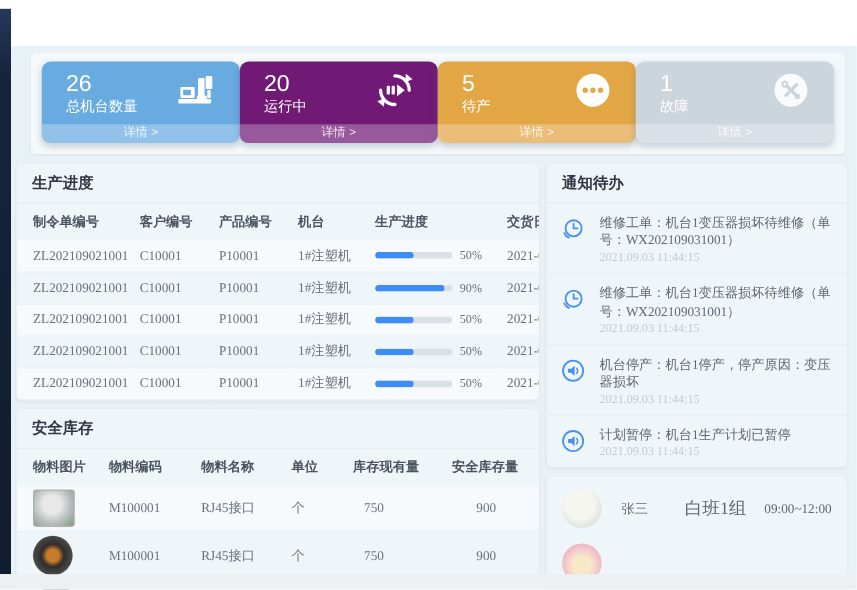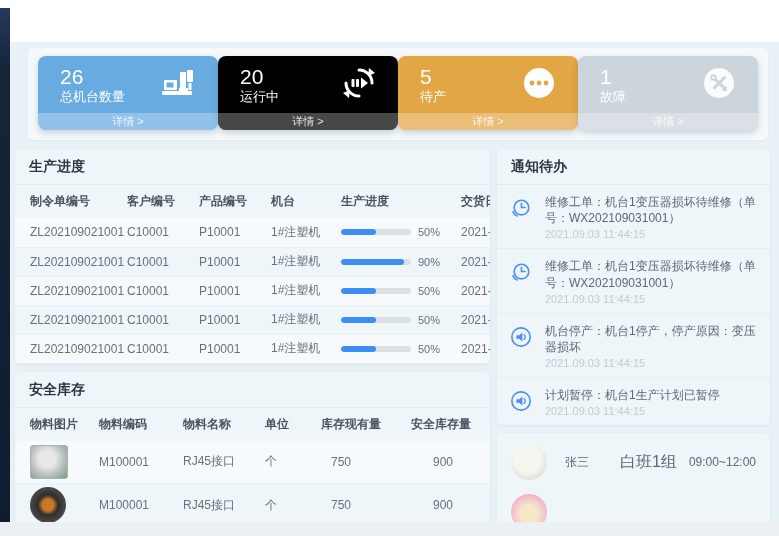--- a/index.html
+++ b/index.html
@@ -12,30 +12,30 @@
   .content { position:absolute; left:10px; top:42px; width:769px; height:480px; background:#e8f1f6; padding:6px 9px 0 5px; }
 
   
   .cards-panel { margin-left:13px; width:740px; background:rgba(255,255,255,0.55); border-radius:5px; padding:8px 10px 10px 10px; display:flex; justify-content:space-between; box-shadow:0 1px 2px rgba(0,0,0,0.04); }
   .card { width:188px; height:74px; border-radius:8px; color:#fff; position:relative; cursor:pointer; box-shadow:0 3px 6px rgba(60,90,120,0.25); }
   .card-main { height:57px; display:flex; align-items:center; justify-content:space-between; padding:0 22px 0 22px; }
   .card-num { font-size:21px; line-height:1.2; }
   .card-label { font-size:13px; line-height:1.2; white-space:nowrap; }
   .card-foot { position:absolute; left:0; bottom:0; width:100%; height:17px; background:rgba(255,255,255,0.28); border-radius:0 0 8px 8px; text-align:center; font-size:11px; line-height:17px; color:rgba(255,255,255,0.85); cursor:pointer; }
   .c-blue  { background:#68abe1; }
-  .c-green { background:#000000; }
+  .c-green { background:#701a75; }
   .c-orange{ background:#e2a644; }
   .c-gray  { background:#ccd5db; }
   .card-icon { flex:0 0 auto; }
 
   
   .grid { margin-top:9px; display:flex; gap:7px; align-items:flex-start; }
   .col-left { width:475px; display:flex; flex-direction:column; gap:8px; }
   .col-right { width:273px; display:flex; flex-direction:column; gap:8px; }
-  .panel { background:#eff6fa; border-radius:5px; box-shadow:0 1px 3px rgba(0,0,0,0.06); overflow:hidden; }
+  .panel { background:#eff6fa; border-radius:5px; box-shadow:0 1px 3px rgba(0,0,0,0.06); overflow:hidden;font-family:Liberation Serif, serif; }
   .panel-title { font-size:14px; font-weight:bold; color:#2e3744; padding:9px 14px 8px 14px; border-bottom:1px solid #e2ebf0; }
 
   
   table { border-collapse:collapse; width:100%; table-layout:fixed; }
   th { font-size:12px; color:#4a5360; font-weight:bold; text-align:left; padding:8px 4px; }
   td { font-size:12px; color:#68707c; padding:0 4px; }
   .prod-table tr.data-row { height:29px; }
   .prod-table tr.data-row:nth-child(odd) td { background:rgba(255,255,255,0.45); }
   .prod-table td { border-bottom:1px solid #e9f0f4; }
   .progress-wrap { display:flex; align-items:center; gap:7px; }

